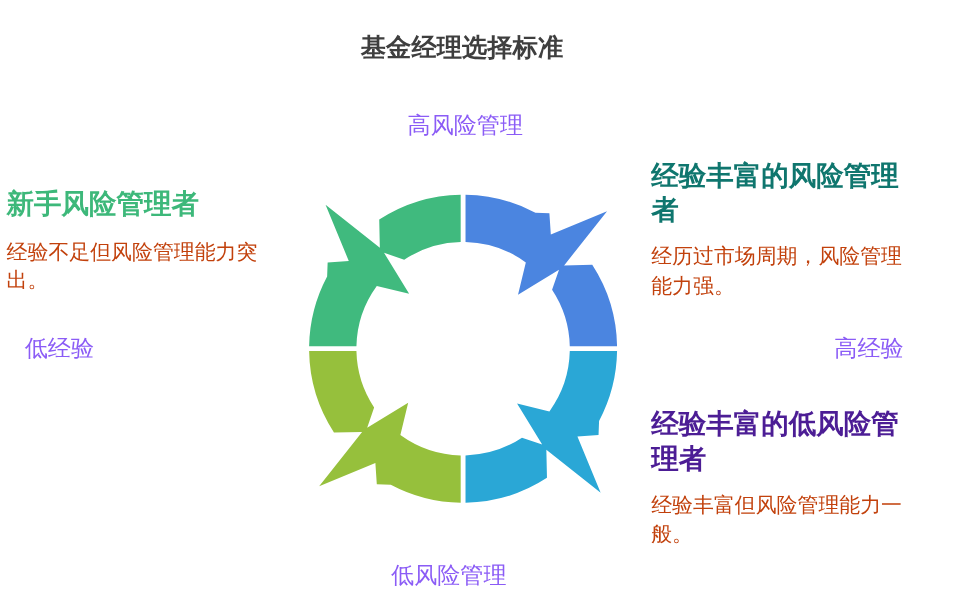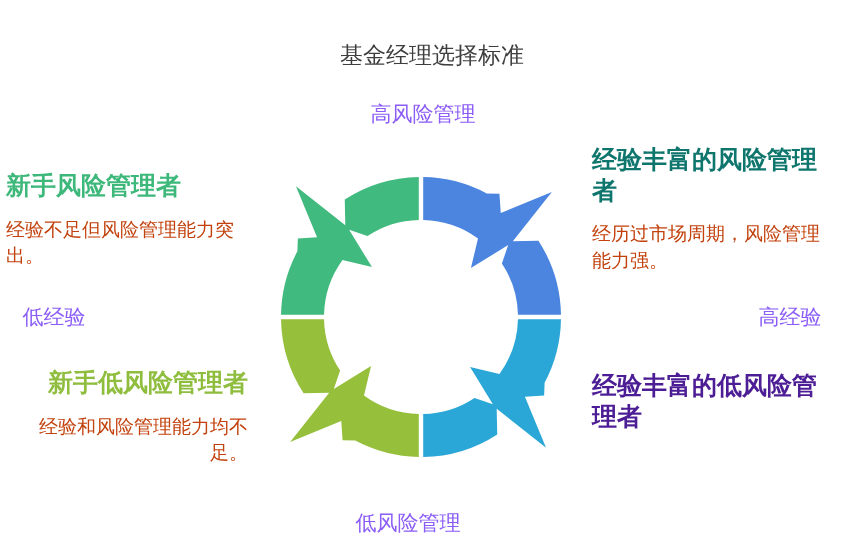--- a/index.html
+++ b/index.html
@@ -2,21 +2,21 @@
 <html><head>
 <meta charset="utf-8">
 <style>
   html,body{margin:0;padding:0;background:#ffffff;}
   .page{
     position:relative;width:866px;height:547px;background:#ffffff;overflow:hidden;
     font-family:"DejaVu Sans","Liberation Sans",sans-serif;
   }
   .title{
     position:absolute;top:24px;left:416px;transform:translateX(-50%);
-    font-size:23px;font-weight:400;color:#3e3e3e;margin:16px;white-space:nowrap;
+    font-size:23px;font-weight:700;color:#3e3e3e;margin:4px;white-space:nowrap;
   }
   .axis{
     position:absolute;font-size:21px;color:#8b5cf6;
     transform:translateX(-50%);white-space:nowrap;
   }
   .axis-top{left:423px;top:100px;}
   .axis-bottom{left:408px;top:509px;}
   .axis-left{left:54px;top:303px;}
   .axis-right{left:790px;top:303px;}
   .quad{position:absolute;width:242px;}
@@ -58,24 +58,21 @@
 出。</p>
   </div>
 
   <div class="quad quad-tr">
     <h2 class="q-head" style="color: #0f766e;">经验丰富的风险管理
 者</h2>
     <p class="q-desc">经历过市场周期，风险管理
 能力强。</p>
   </div>
 
-  <div class="quad quad-bl">
-    <h2 class="q-head" style="color: rgb(143, 189, 62);">新手低风险管理者</h2>
-    <p class="q-desc">经验和风险管理能力均不
-足。</p>
-  </div>
 
   <div class="quad quad-br">
     <h2 class="q-head" style="color: #4c1d95;">经验丰富的低风险管
 理者</h2>
+    <p class="q-desc">经验丰富但风险管理能力一
+般。</p>
   </div>
 
 </div>
 
 </body></html>

